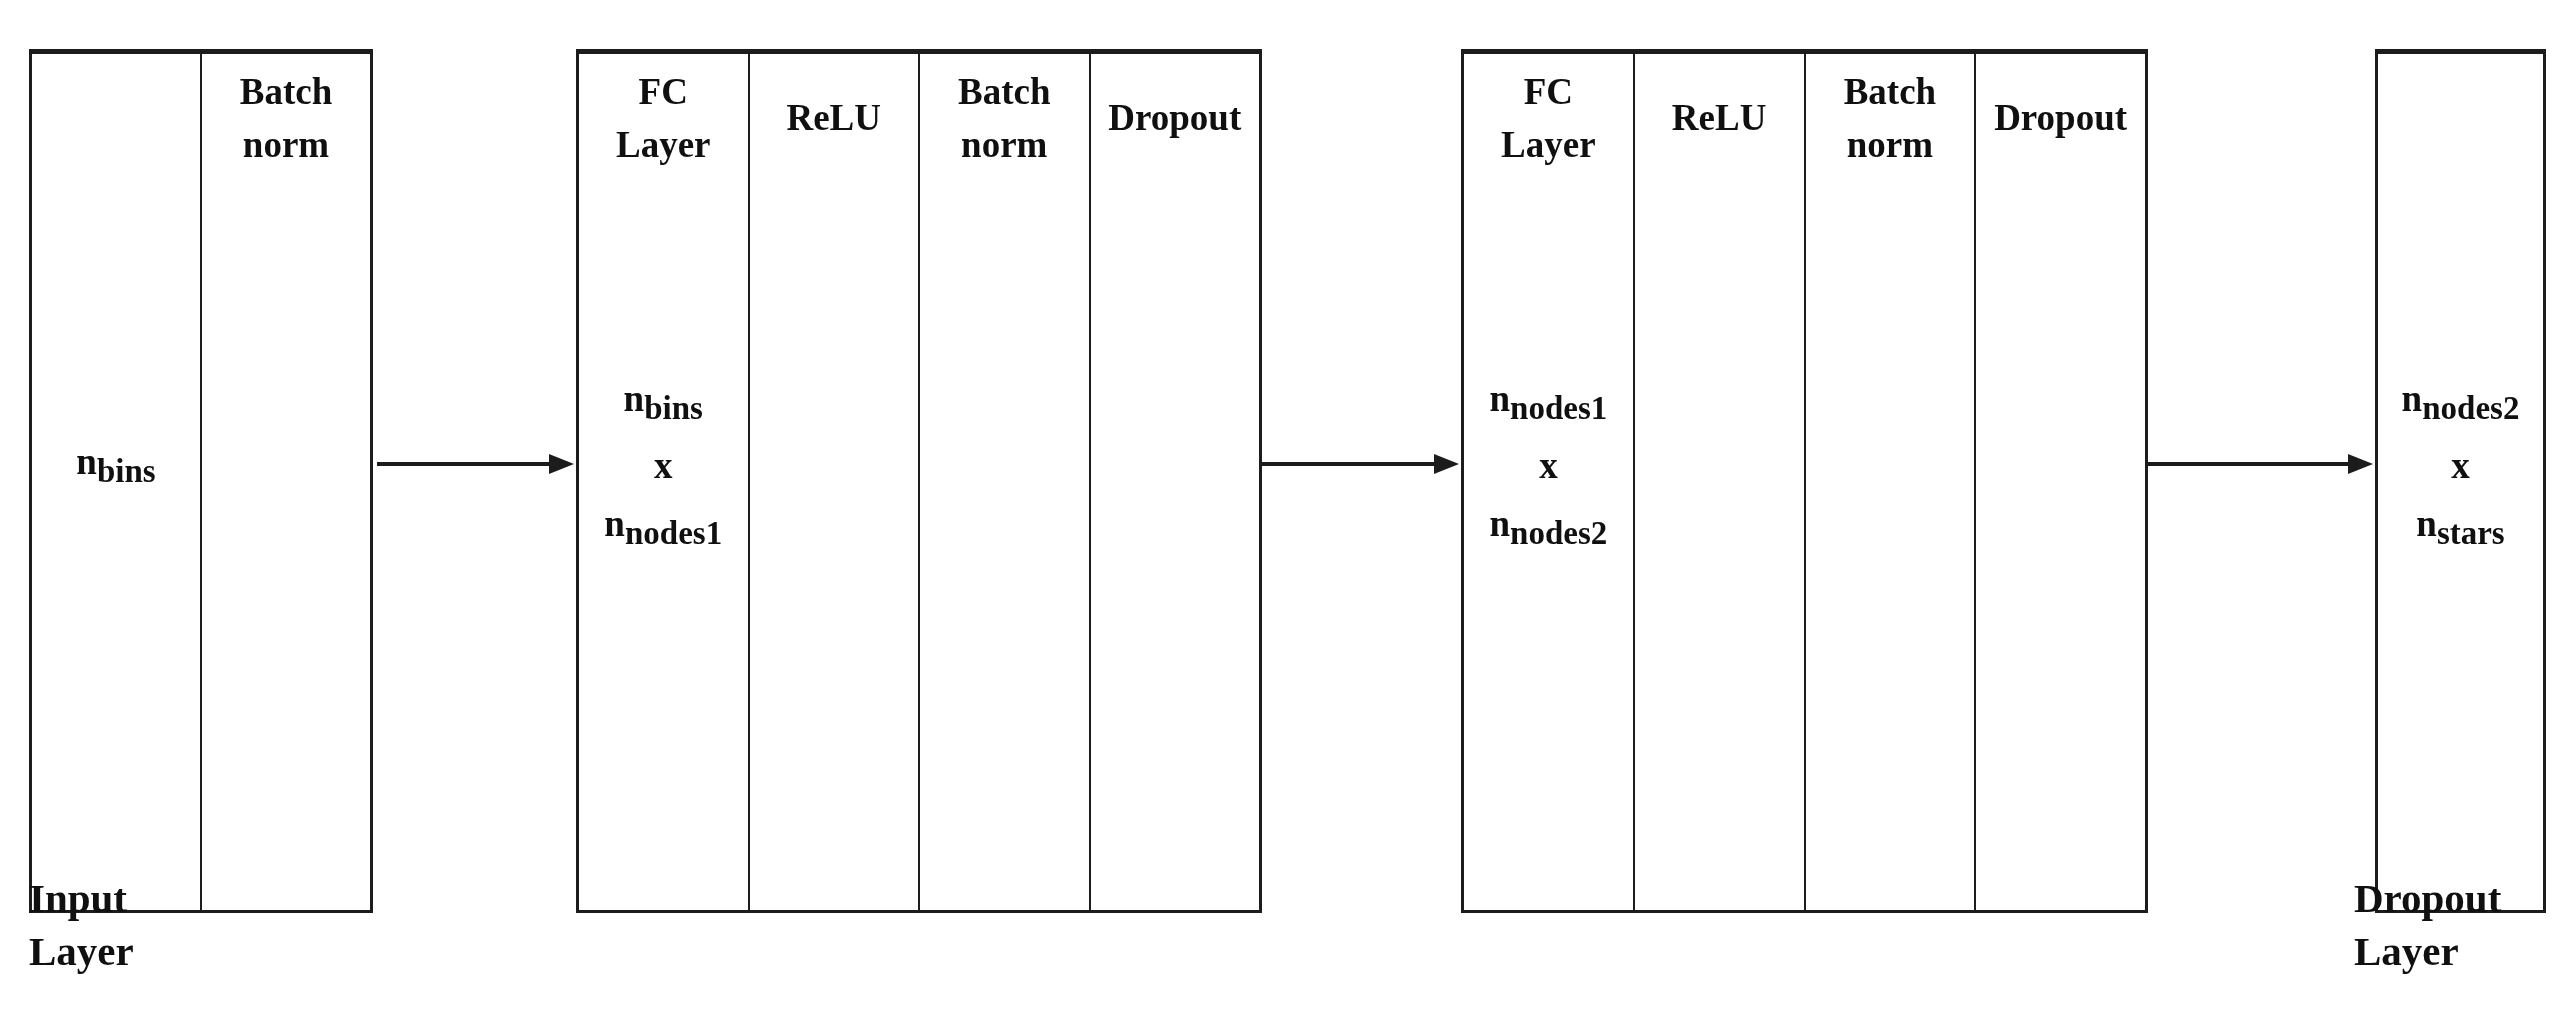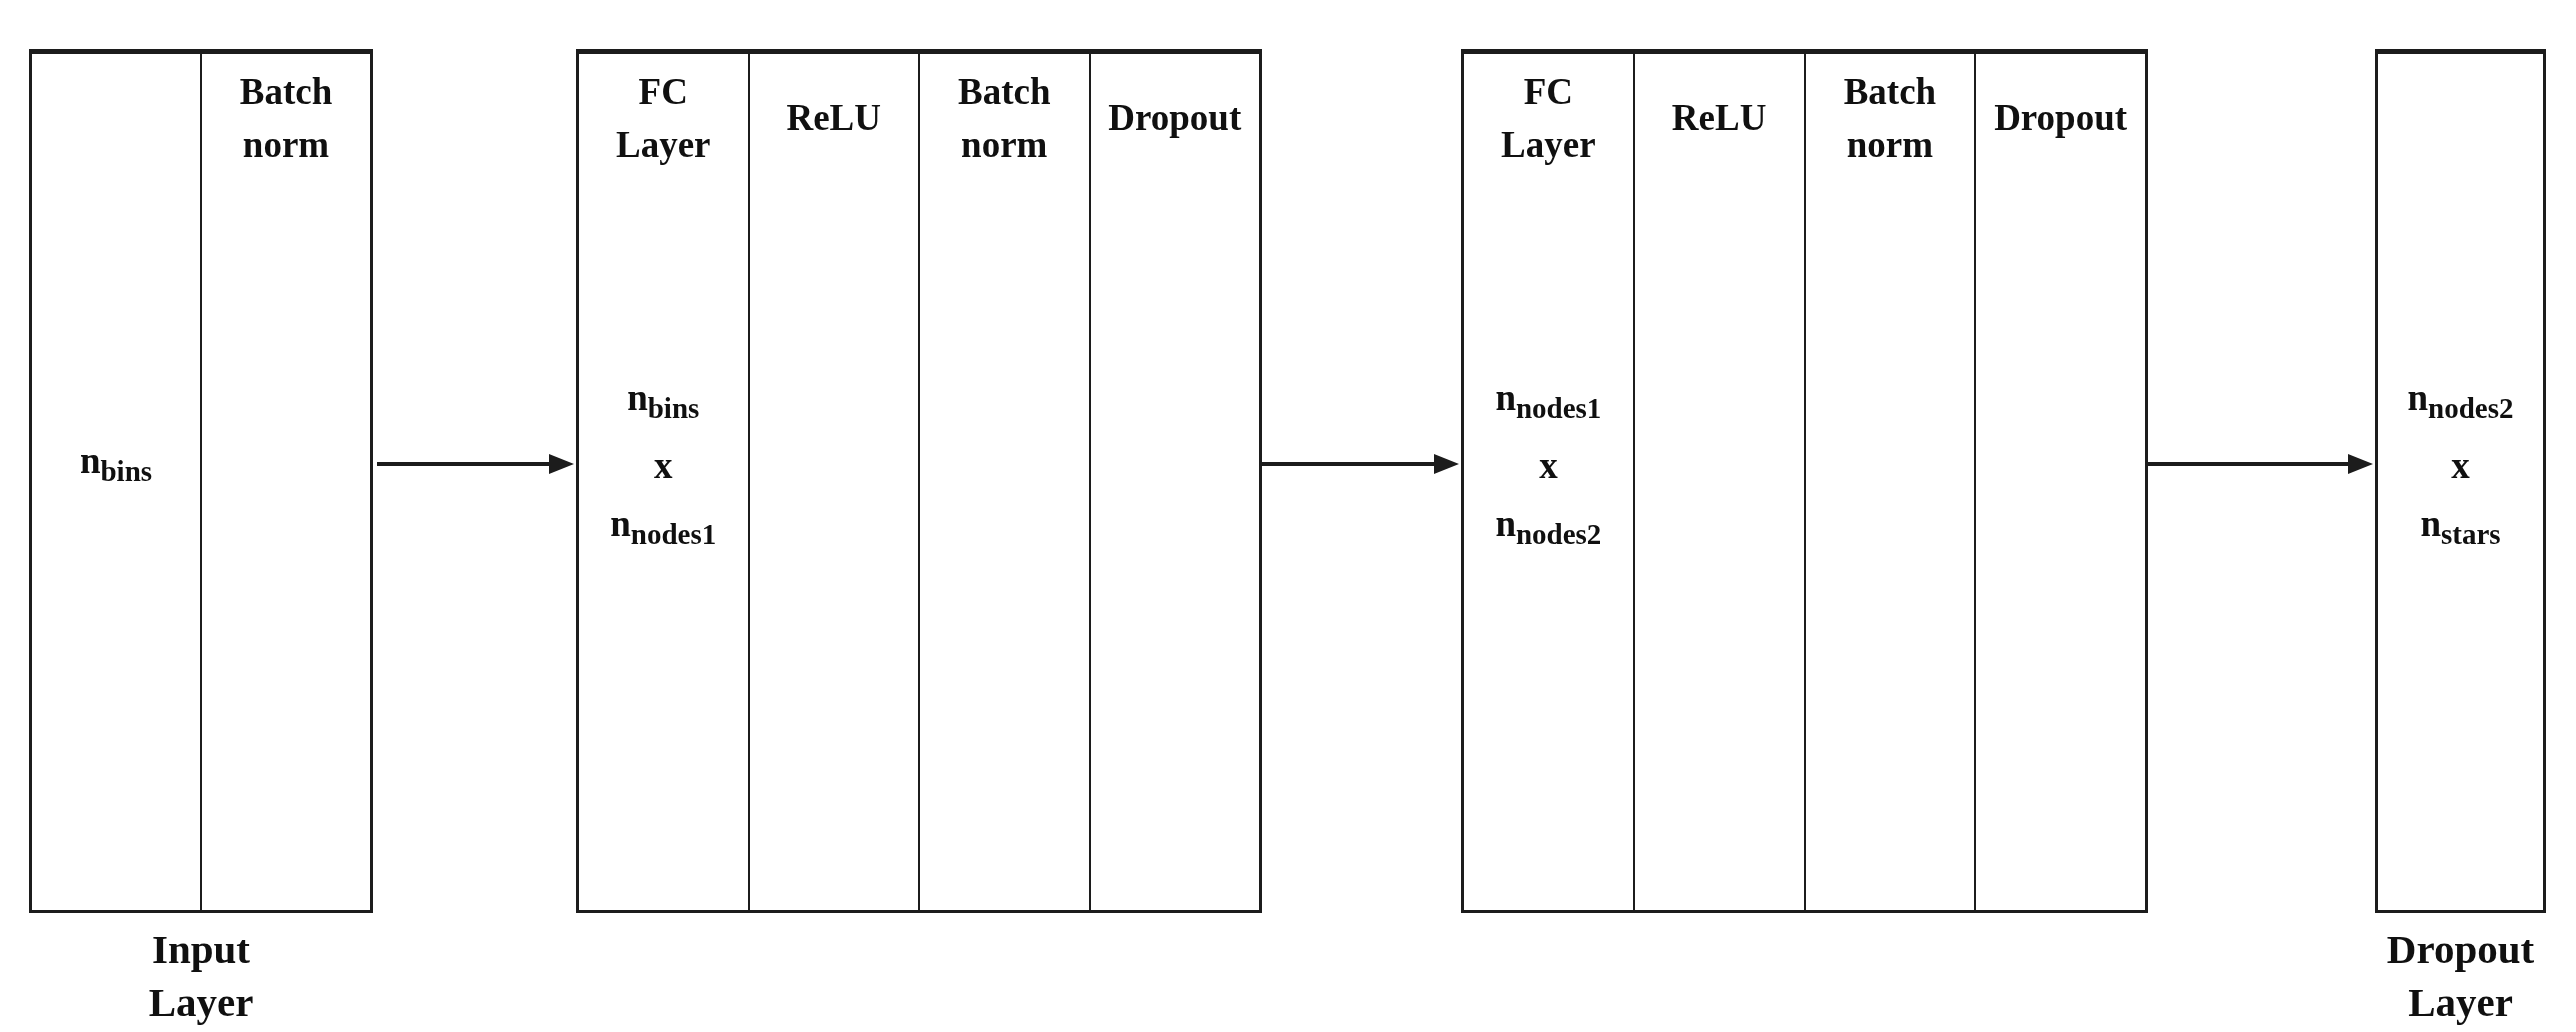--- a/index.html
+++ b/index.html
@@ -56,21 +56,21 @@
     top: 50%;
     transform: translateY(-50%);
     margin-top: -16px;
     text-align: center;
     font-size: 37px;
     line-height: 58px;
     white-space: nowrap;
   }
   .dim-line { display: block; }
   .sub {
-    font-size: 29px;
+    font-size: 33px;
     vertical-align: -8px;
   }
   .arrow {
     position: absolute;
     height: 3.6px;
     background: var(--line, #1c1c1c);
   }
   .arrow::after {
     content: "";
     position: absolute;
@@ -78,22 +78,21 @@
     top: 50%;
     transform: translateY(-50%);
     width: 0;
     height: 0;
     border-left: 25px solid var(--line, #1c1c1c);
     border-top: 10.7px solid transparent;
     border-bottom: 10.7px solid transparent;
   }
   .caption {
     position: absolute;
-    top: 923px;
-    text-align: center;
+    top: 872px;
     font-size: 41px;
     line-height: 53px;
   }
   .caption span { display: block; }
 </style>
 </head>
 <body>
 
 <div class="canvas">
 

